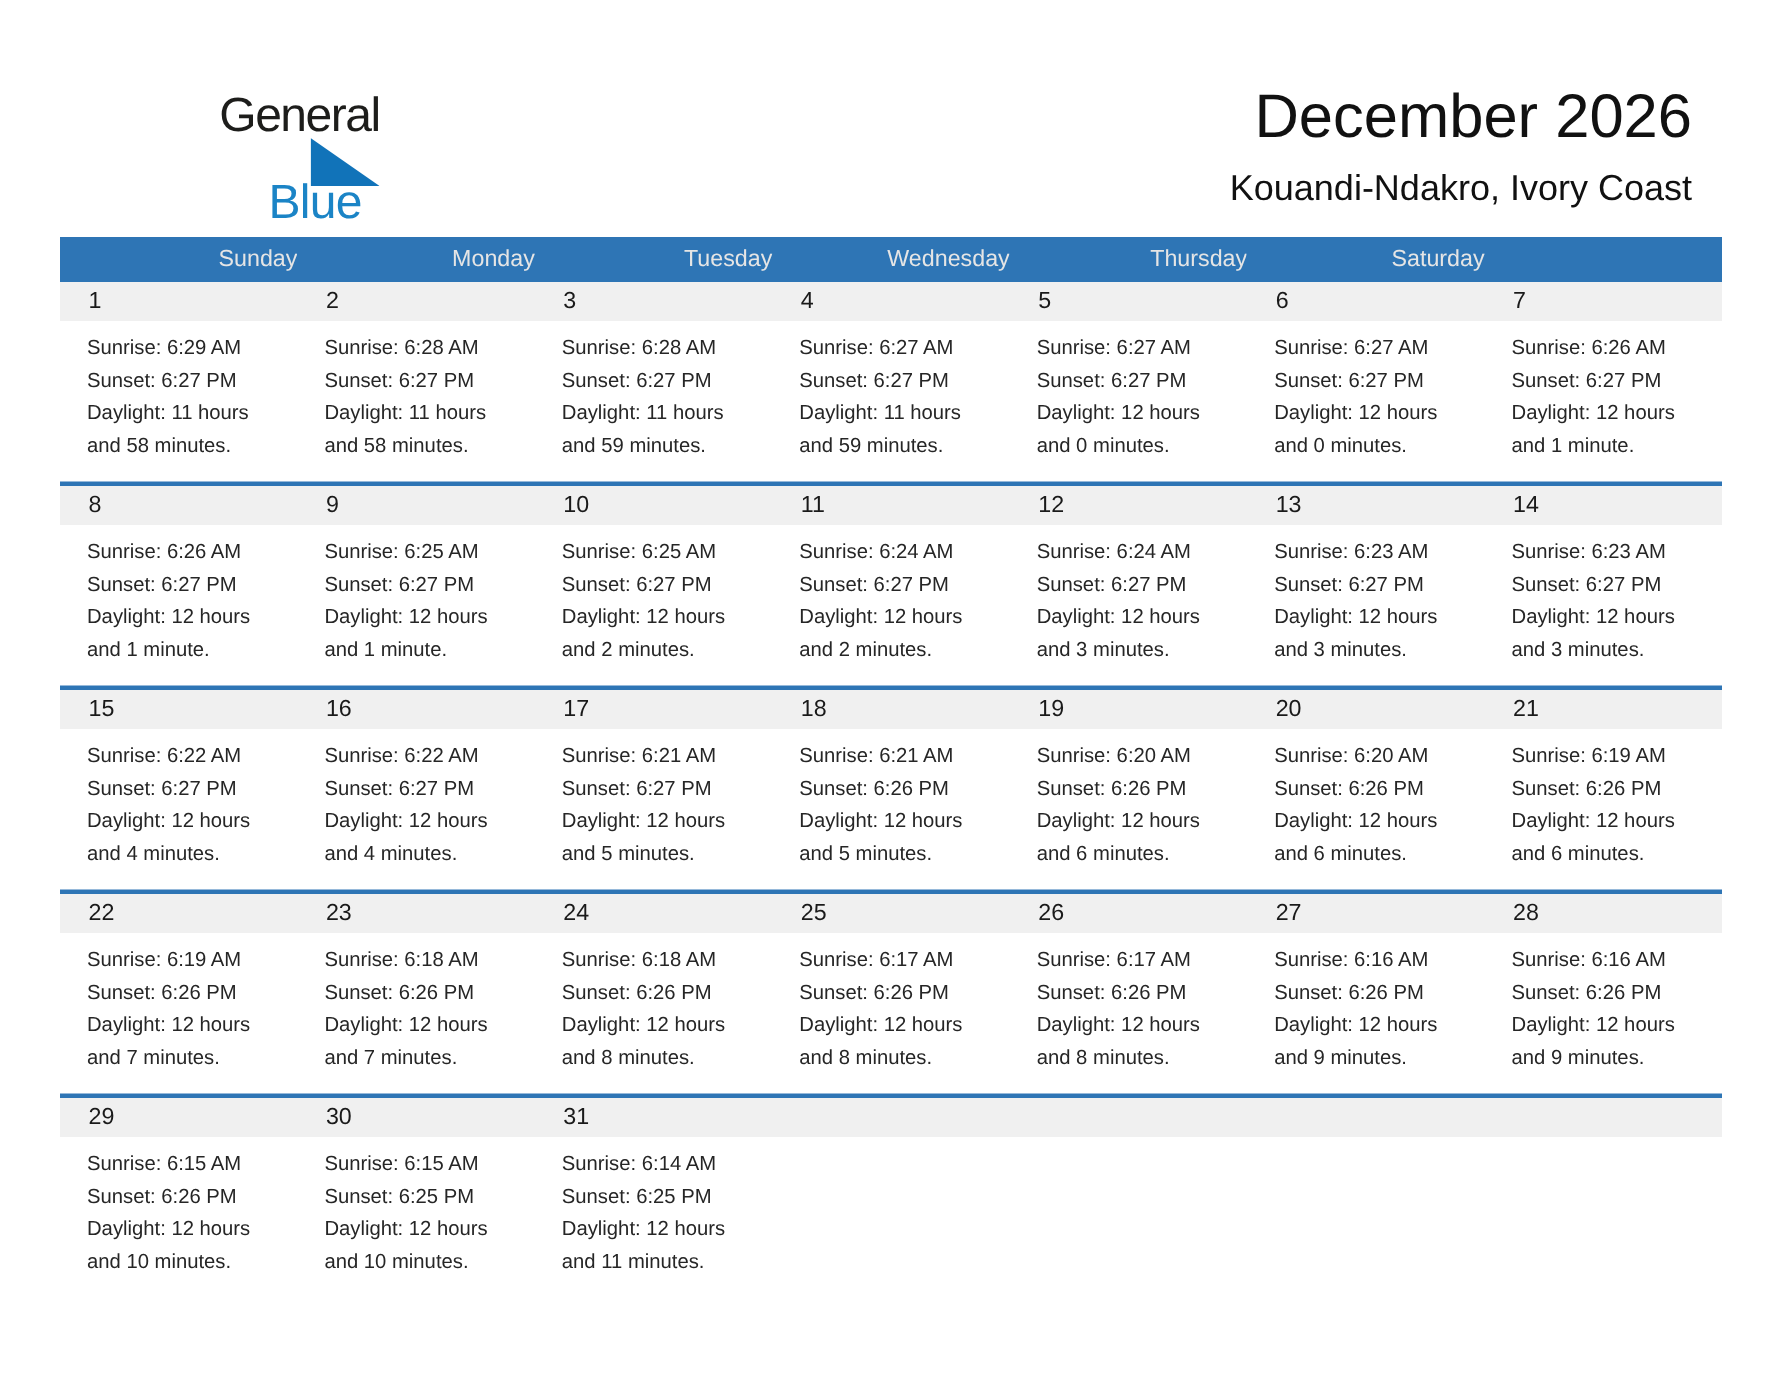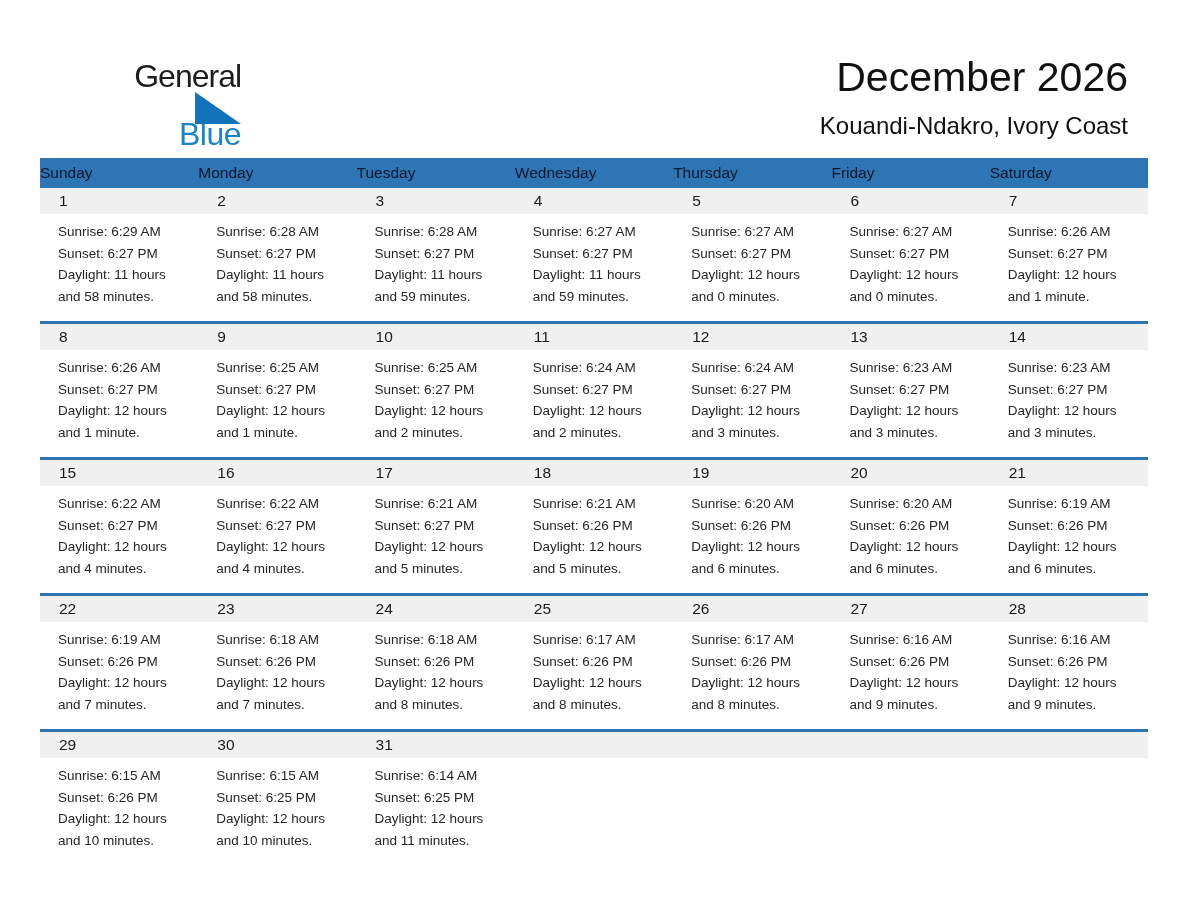--- a/index.html
+++ b/index.html
@@ -17,37 +17,37 @@
     font-size:32px;color:#1d1d1b;letter-spacing:-1px;line-height:1;
     font-weight:400;
   }
   .logo-triangle{
     display:inline-block;width:46px;height:32px;margin-left:3px;margin-bottom:0px;
     background:var(--logo-triangle,#1173b9);
     clip-path:polygon(0 0,100% 100%,0 100%);
   }
   .logo-blue{
     font-size:32px;color:var(--logo-blue,#1b84c6);letter-spacing:-0.5px;line-height:1;
-    margin:-6px 0 0 122px;font-weight:400;
+    margin:-6px 12px 0 122px;font-weight:400;
   }
 
   
   .titles{position:absolute;right:60px;top:55px;text-align:right;}
   .month-title{font-size:41px;color:#111111;line-height:1.1;font-weight:400;}
   .location{font-size:24px;color:#111111;margin-top:12px;font-weight:400;}
 
   
   .calendar{position:absolute;left:40px;top:158px;width:1108px;}
   .weekday-row{
     display:grid;grid-template-columns:repeat(7,1fr);
     background:var(--header-bg,#2e75b5);height:30px;
   }
   .weekday-cell{
-    color:#0f172a;font-size:15.5px;line-height:30px;
-    white-space:nowrap;overflow:hidden;
+    color:#e5e5e5;font-size:15.5px;line-height:30px;
+    white-space:nowrap;overflow:hidden;text-align:right;
   }
   .week{border-top:3px solid var(--divider,#2e75b5);}
   .week:first-child{border-top:none;}
   .day-strip{
     display:grid;grid-template-columns:repeat(7,1fr);
     background:var(--strip-bg,#f0f0f0);height:26px;
   }
   .day-number{
     font-size:15.5px;line-height:26px;padding-left:19px;color:#1a1a1a;
   }
@@ -78,21 +78,20 @@
     <div class="location">Kouandi-Ndakro, Ivory Coast</div>
   </div>
 
   <div class="calendar">
     <div class="weekday-row">
       <div class="weekday-cell">Sunday</div>
       <div class="weekday-cell">Monday</div>
       <div class="weekday-cell">Tuesday</div>
       <div class="weekday-cell">Wednesday</div>
       <div class="weekday-cell">Thursday</div>
-      <div class="weekday-cell">Friday</div>
       <div class="weekday-cell">Saturday</div>
     </div>
     <div id="weeks">
         <div class="week">
           <div class="day-strip">
             <div class="day-number">1</div>
             <div class="day-number">2</div>
             <div class="day-number">3</div>
             <div class="day-number">4</div>
             <div class="day-number">5</div>

